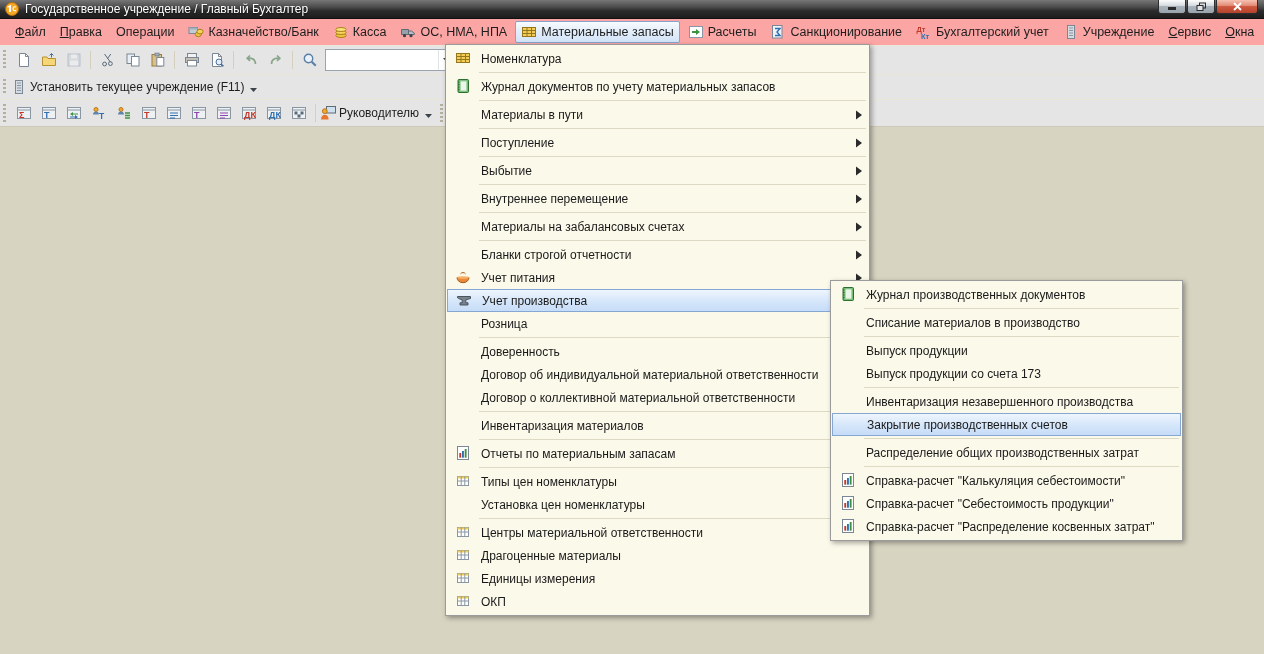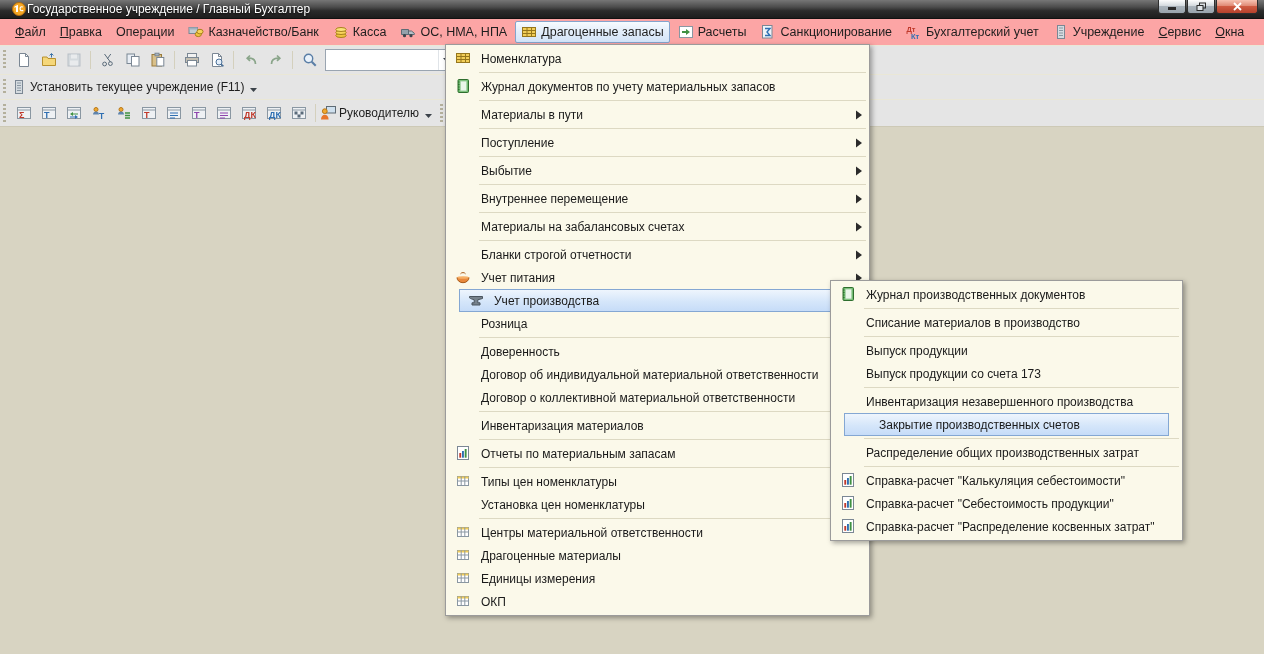--- a/index.html
+++ b/index.html
@@ -5,21 +5,21 @@
   html,body{margin:0;padding:0;}
   body{
     width:1264px;height:654px;position:relative;overflow:hidden;
     font-family:"Liberation Sans",sans-serif;background:#d8d4c2;
     -webkit-font-smoothing:antialiased;
   }
   
   .titlebar{
     height:18px;display:flex;align-items:center;position:relative;
     background:linear-gradient(180deg,#767676 0%,#4b4b4b 40%,#2b2b2b 60%,#1d1d1d 100%);
-    color:#fff;font-size:12px;padding-left:11px;
+    color:#fff;font-size:12px;padding-left:4px;gap:5px;
     border-bottom:1px solid #111;
   }
   .titlebar .ttext{white-space:nowrap;text-shadow:0 1px 2px rgba(0,0,0,.8);}
   .win-buttons{position:absolute;right:6px;top:0;display:flex;}
   .win-btn{
     width:28px;height:14px;margin-left:1px;border:1px solid #2e2e2e;border-top:none;
     border-radius:0 0 3px 3px;display:flex;align-items:center;justify-content:center;
     background:linear-gradient(180deg,#fdfdfd,#d3d9de 45%,#aab3bb 50%,#99a3ac 100%);
     box-sizing:border-box;
   }
@@ -61,21 +61,21 @@
   
   .popup{position:absolute;background:#fbf9ea;border:1px solid #9b9b9b;
     box-shadow:2px 2px 5px rgba(0,0,0,.35);padding:2px 0;box-sizing:border-box;}
   #menu-materials{left:445px;top:44px;width:425px;z-index:10;}
   #submenu-production{left:830px;top:280px;width:353px;z-index:11;}
   .menu-item{position:relative;height:23px;display:flex;align-items:center;
     font-size:12px;color:#1a1a1a;padding-left:35px;padding-right:20px;cursor:default;
     box-sizing:border-box;white-space:nowrap;}
   .menu-item .mi-icon{position:absolute;left:9px;top:3px;}
   .menu-item.selected{
-    margin:0 13px;border:1px solid #84a7d3;border-radius:0;
+    margin:0 1px;border:1px solid #84a7d3;border-radius:0;
     background:linear-gradient(180deg,#eef5fd,#d5e6fa 55%,#c6dcf8);
     padding-left:34px;
   }
   .menu-item.selected .mi-icon{left:8px;top:2px;}
   .mi-arrow{position:absolute;right:6px;top:5.5px;width:9px;height:12px;}
   .menu-sep{height:1px;background:#ddd9c3;margin:2px 3px 2px 33px;}
 </style>
 </head>
 <body>
 
@@ -150,21 +150,21 @@
       </span>
       <span>ОС, НМА, НПА</span>
     </div>
     <div class="mb-item selected">
       <span class="icon">
         <svg viewBox="0 0 16 16">
           <rect x="1.5" y="3.5" width="13" height="9" fill="#f2ce58" stroke="#96761c"></rect>
           <path d="M1.5 6.5h13M1.5 9.5h13M6 3.5v9M10.5 3.5v9" stroke="#96761c"></path>
         </svg>
       </span>
-      <span>Драгоценные запасы</span>
+      <span>Материальные запасы</span>
     </div>
     <div class="mb-item">
       <span class="icon">
         <svg viewBox="0 0 16 16">
           <rect x="1.5" y="2.5" width="13" height="11" fill="#fff" stroke="#8a97a2"></rect>
           <path d="M12 8 8 5v2H4v2h4v2z" fill="#3f9142"></path>
         </svg>
       </span>
       <span>Расчеты</span>
     </div>

